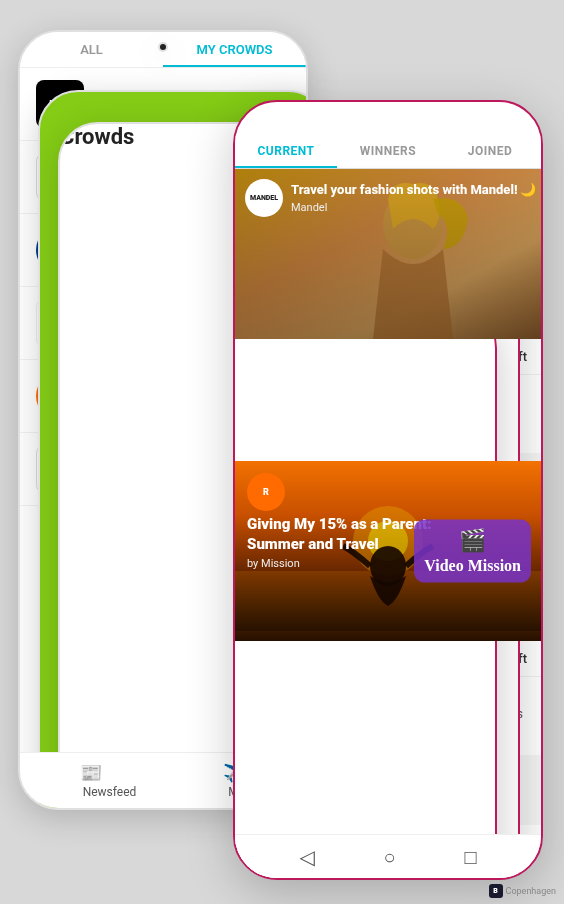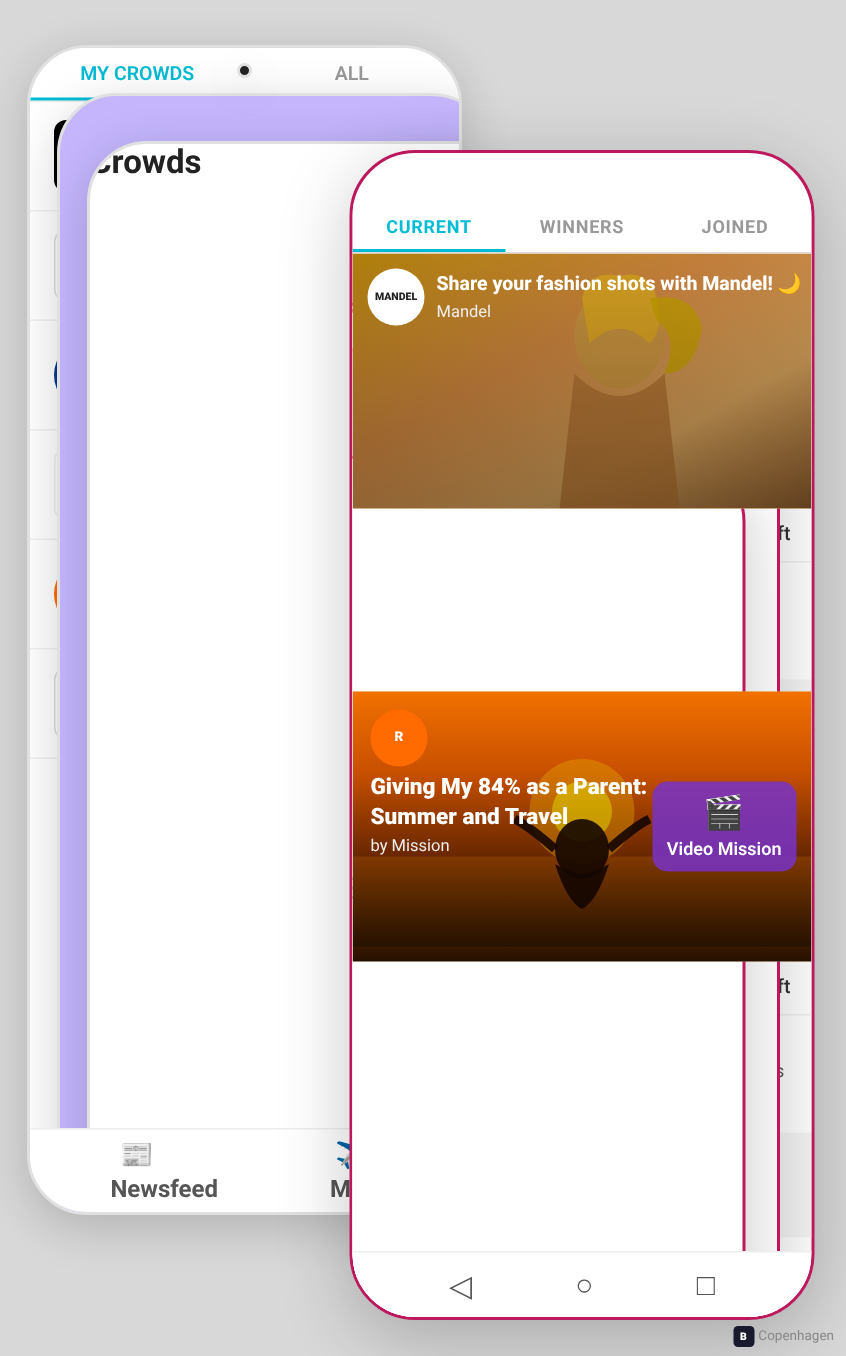--- a/index.html
+++ b/index.html
@@ -34,21 +34,22 @@
       border-radius: 50%;
       position: absolute;
       top: 10px;
       left: 50%;
       transform: translateX(-50%);
     }
     .phone-back .header {
       display: flex;
       align-items: center;
       padding: 10px 18px 8px 18px;
-      background: #c4b5fd;
+      background: #84cc16;
+      margin-top: 28px;
     }
     .hamburger-icon { font-size: 20px; margin-right: 14px; color: #333; cursor: pointer; }
     .phone-back .title { font-size: 22px; font-weight: 700; color: #222; flex: 1; }
     .dot-icon { width: 10px; height: 10px; background: #111; border-radius: 50%; }
 
     .tabs-bar {
       display: flex;
       border-bottom: 1px solid #eee;
       background: #fff;
     }
@@ -103,21 +104,21 @@
     .nav-item {
       flex: 1;
       display: flex;
       flex-direction: column;
       align-items: center;
       justify-content: center;
       gap: 2px;
       cursor: pointer;
     }
     .nav-icon { font-size: 18px; color: #555; }
-    .nav-label { font-size: 16px; color: #555; font-weight: 700; margin-left: 36px; }
+    .nav-label { font-size: 12px; color: #555; font-weight: 400; margin-left: 36px; }
 
     
     .phone-front {
       position: absolute;
       right: 21px;
       top: 100px;
       width: 310px;
       height: 780px;
       background: #fff;
       border-radius: 44px;
@@ -257,21 +258,21 @@
       border-radius: 10px;
       padding: 8px 10px;
       display: flex;
       flex-direction: column;
       align-items: center;
       gap: 4px;
       z-index: 3;
       min-width: 72px;
     }
     .video-icon-box { font-size: 22px; color: #fff; }
-    .video-label { font-size: 12px; color: #fff; font-weight: 600; }
+    .video-label { font-size: 16px; color: #fff; font-weight: 600; font-family: Liberation Serif, serif; }
 
     
     .phone-front-bottom {
       position: absolute;
       bottom: 0; left: 0; right: 0;
       height: 44px;
       background: #fff;
       border-top: 1px solid #eee;
       display: flex;
       align-items: center;
@@ -312,22 +313,22 @@
 <div class="phone-back">
   <div class="phone-back camera-notch" style="position:absolute;top:10px;left:50%;transform:translateX(-50%);width:10px;height:10px;background:#222;border-radius:50%;z-index:10;"></div>
 
   <div class="phone-back header">
     <span class="hamburger-icon">☰</span>
     <span class="phone-back title">Crowds</span>
     <div class="dot-icon"></div>
   </div>
 
   <div class="tabs-bar">
+    <div class="tab-item">ALL</div>
     <div class="tab-item active">MY CROWDS</div>
-    <div class="tab-item">ALL</div>
   </div>
 
   <div class="crowd-list">
 
     <div class="crowd-item">
       <div class="crowd-logo uber-logo" style="background:#000;color:#fff;font-size:10px;font-weight:900;border-radius:8px;">Uber</div>
       <div class="crowd-info">
         <div class="crowd-name">Uber</div>
         <div class="crowd-desc">We reimagine better.</div>
       </div>
@@ -442,21 +443,21 @@
             <path d="M150 80 Q180 110 210 80 L220 170 L140 170 Z" fill="#b07030" opacity="0.8"></path>
 
             <path d="M155 30 Q160 10 180 15 Q200 10 205 30 Q210 50 200 60 Q180 40 160 60 Z" fill="#daa520" opacity="0.9"></path>
             <path d="M200 30 Q230 25 235 50 Q230 80 210 80 Q220 55 205 45 Z" fill="#c8a000" opacity="0.8"></path>
           </svg>
         </div>
         <div class="mission-card-image img-overlay"></div>
         <div class="mission-brand-row">
           <div class="brand-badge" style="background:#fff;font-size:7px;font-weight:900;color:#222;border-radius:50%;">MANDEL</div>
           <div class="mission-title-overlay" style="position:static;margin-left:0;">
-            <div class="mission-title-text">Share your fashion shots with Mandel! 🌙</div>
+            <div class="mission-title-text">Travel your fashion shots with Mandel! 🌙</div>
             <div class="mission-sub-text">Mandel</div>
           </div>
         </div>
       </div>
       <div class="mission-rewards-row">
         <span class="rewards-text">1500 $ in Rewards</span>
         <span class="days-text">2 Days Left</span>
       </div>
       <div class="mission-description">Mandel, born in 2016 across Zurich, Copenhagen, and Warsaw 🌍, was crafted to complement the bustling li...</div>
     </div>
@@ -491,21 +492,21 @@
             <path d="M137 105 Q120 90 110 85" stroke="#1a0800" stroke-width="6" fill="none" opacity="0.9"></path>
             <path d="M173 105 Q190 90 200 85" stroke="#1a0800" stroke-width="6" fill="none" opacity="0.9"></path>
           </svg>
         </div>
         <div class="mission-card-image img-overlay"></div>
 
         <div style="position:absolute;top:12px;left:12px;right:90px;z-index:2;">
           <div style="display:flex;align-items:center;gap:8px;margin-bottom:4px;">
             <div class="brand-badge" style="background:#ff6b00;color:#fff;font-size:9px;font-weight:900;border-radius:50%;min-width:36px;min-height:36px;">R</div>
           </div>
-          <div style="font-size:15px;font-weight:900;color:#fff;line-height:1.3;">Giving My 84% as a Parent: Summer and Travel</div>
+          <div style="font-size:15px;font-weight:900;color:#fff;line-height:1.3;">Giving My 15% as a Parent: Summer and Travel</div>
           <div style="font-size:11px;color:#eee;margin-top:3px;">by Mission</div>
         </div>
 
         <div class="video-mission-badge">
           <div class="video-icon-box">🎬</div>
           <div class="video-label">Video Mission</div>
         </div>
       </div>
       <div class="mission-rewards-row">
         <span class="rewards-text">2000 $ in Rewards</span>

